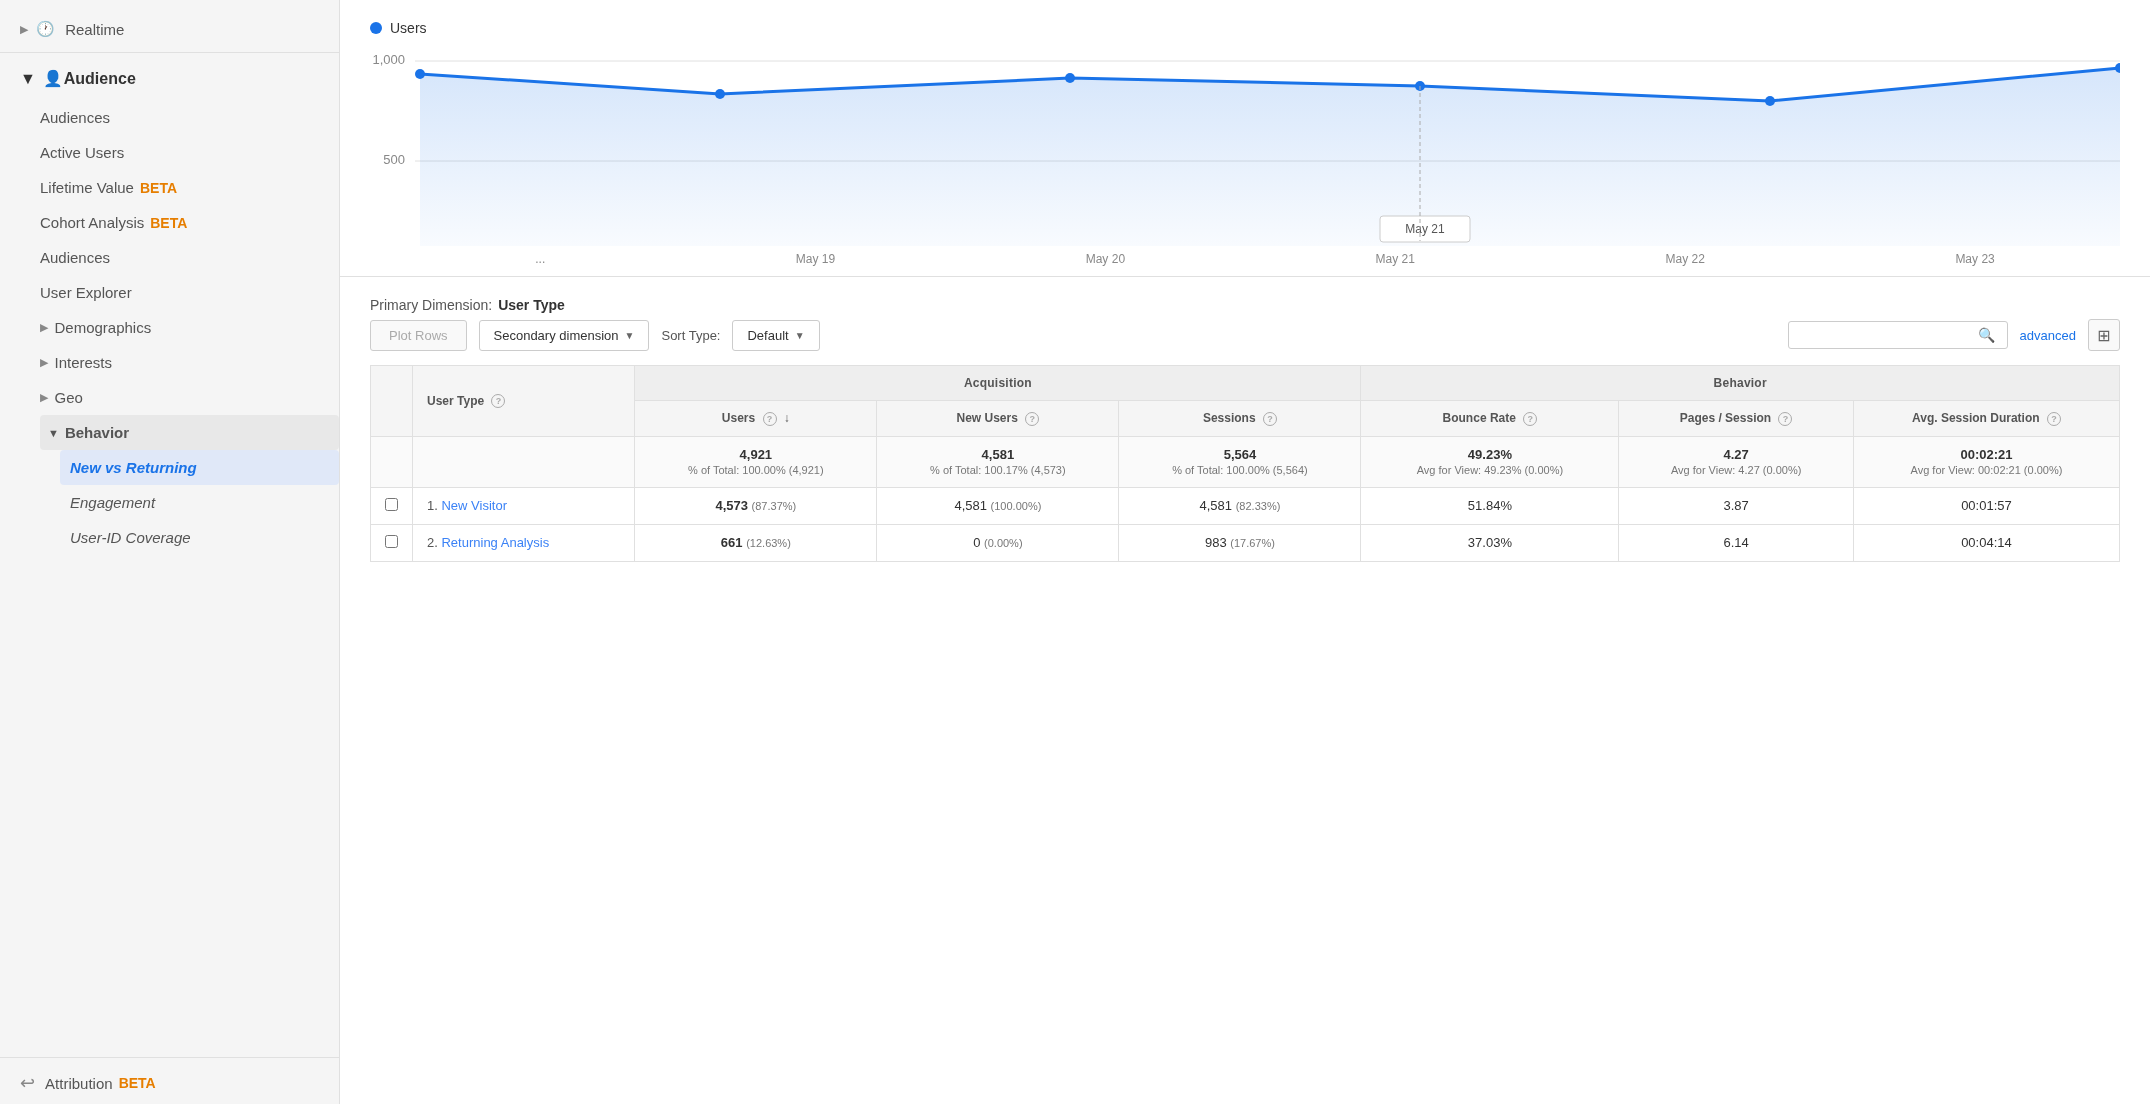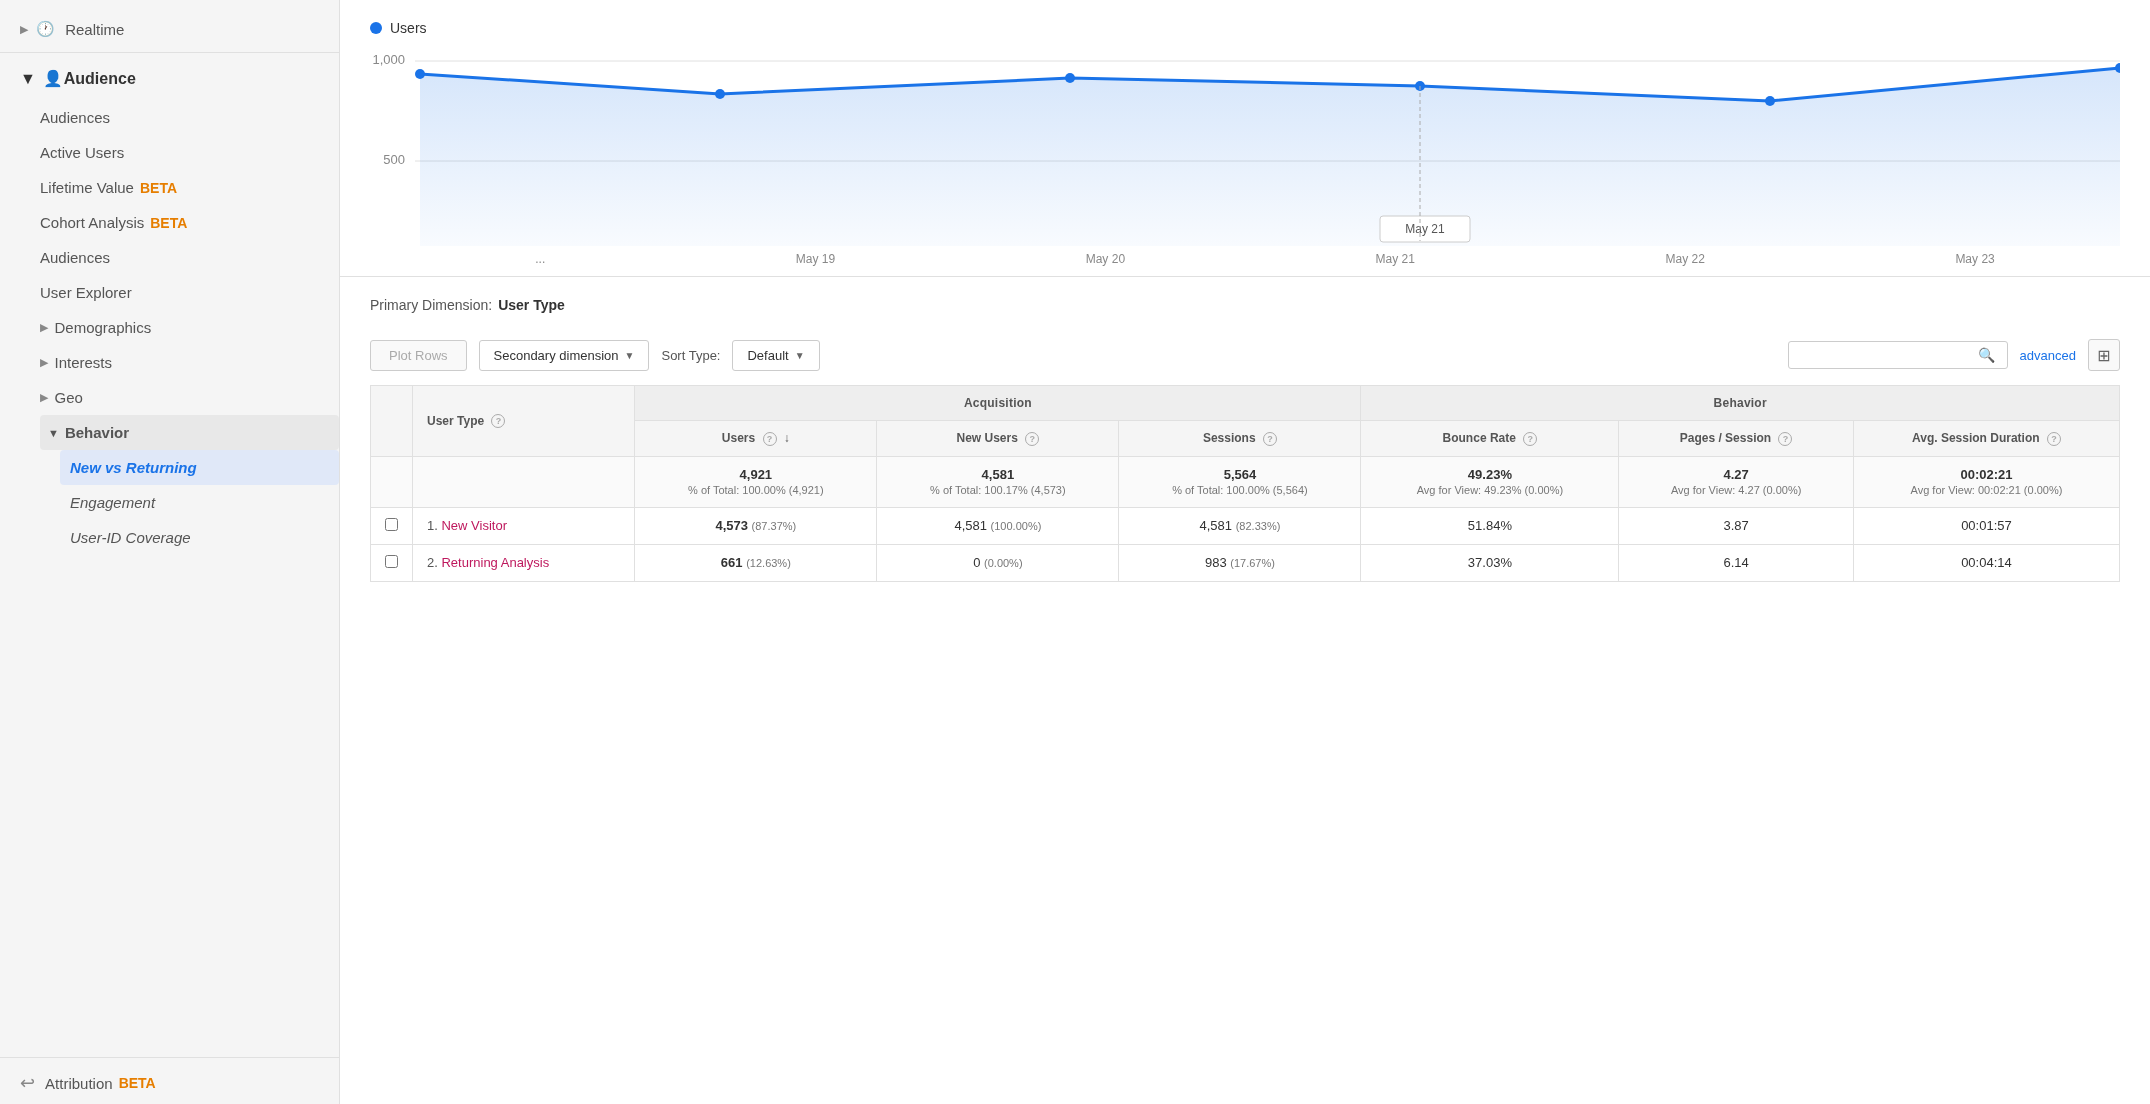--- a/index.html
+++ b/index.html
@@ -98,21 +98,21 @@
     }
     .chart-x-label { text-align: center; }
 
     
     .table-area {
       padding: 20px 30px;
     }
     .primary-dimension-row {
       display: flex;
       align-items: flex-end;
-      margin-bottom: 26px;
+      margin-bottom: 6px;
       font-size: 14px;
       color: #555;
     }
     .primary-dimension-row .label { font-weight: normal; margin-right: 6px; }
     .primary-dimension-row .value { font-weight: bold; color: #333; }
     .toolbar {
       display: flex;
       align-items: center;
       gap: 12px;
       margin-bottom: 14px;
@@ -177,21 +177,21 @@
       text-align: center;
     }
     .data-table th {
       background: #f5f5f5;
       font-weight: bold;
       color: #555;
       font-size: 12px;
     }
     .data-table th.left, .data-table td.left { text-align: left; }
     .data-table td.user-type { text-align: left; color: #1a73e8; cursor: pointer; }
-    .data-table td.user-type a { color: #be185d; text-decoration: none; }
+    .data-table td.user-type a { color: #3b82f6; text-decoration: none; }
     .col-header-group {
       text-align: center !important;
       background: #eeeeee !important;
       font-size: 13px;
       font-weight: bold;
       color: #444;
       letter-spacing: 0.02em;
     }
     .info-icon {
       display: inline-flex;

